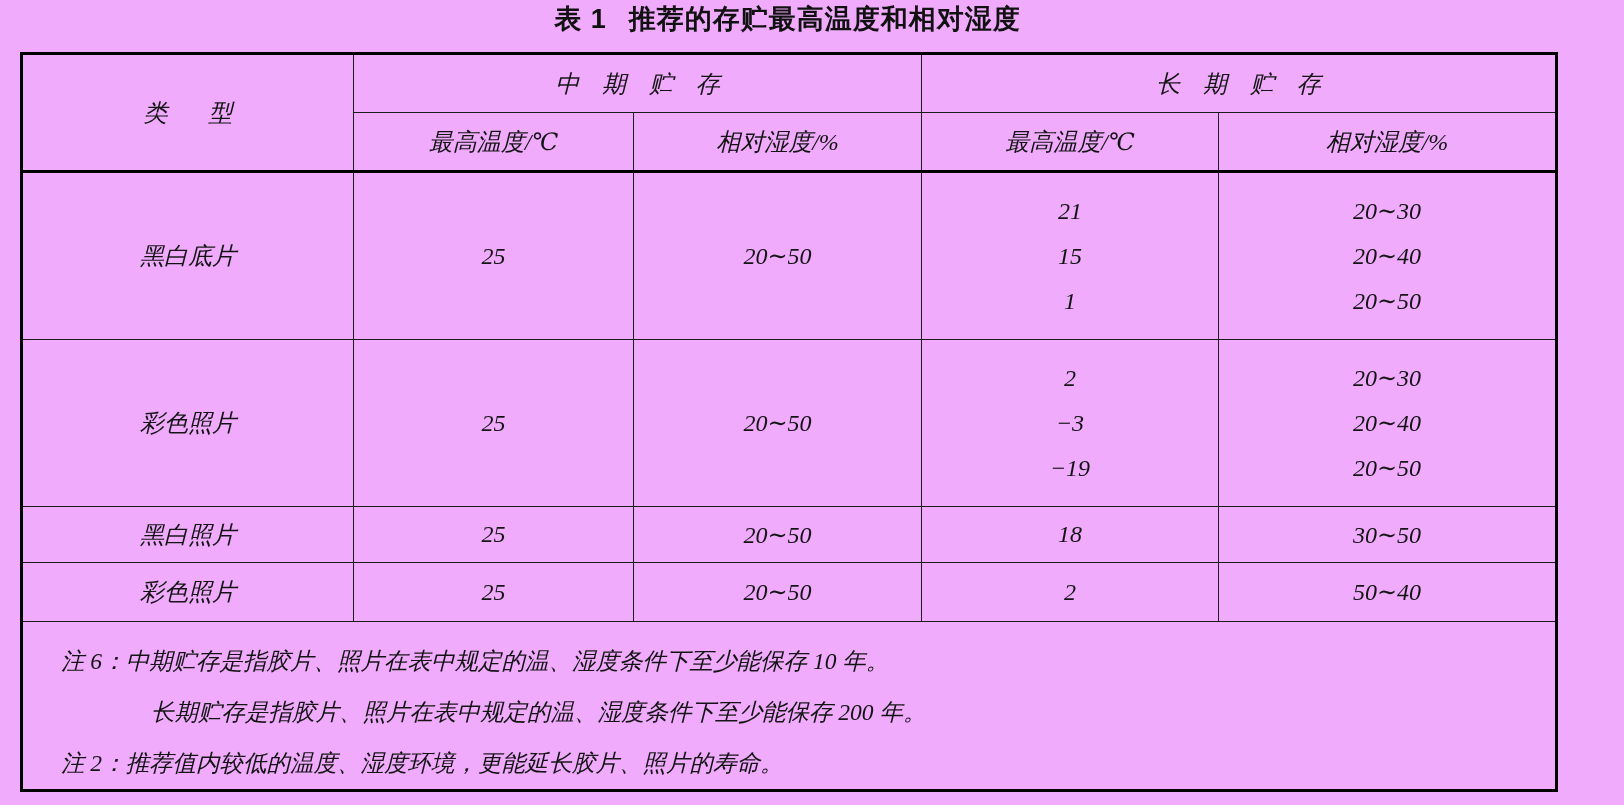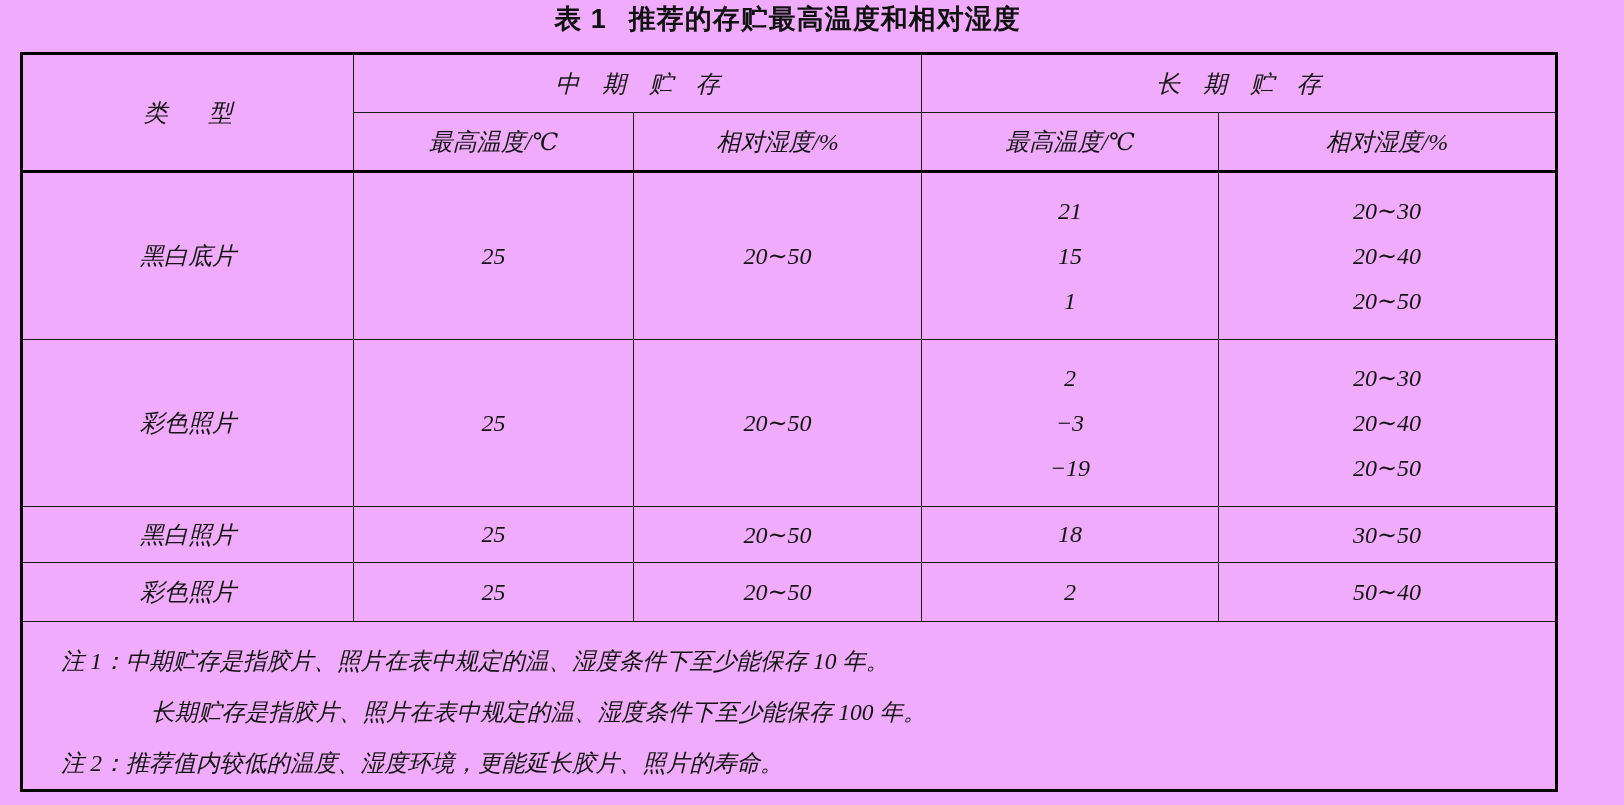--- a/index.html
+++ b/index.html
@@ -147,21 +147,21 @@
       </tr>
       <tr class="r-short2">
         <td>彩色照片</td>
         <td>25</td>
         <td>20∼50</td>
         <td>2</td>
         <td>50∼40</td>
       </tr>
       <tr class="notes-row">
         <td colspan="5">
-          <div class="note-line"><span class="note-label">注 1：</span><span>中期贮存是指胶片、照片在表中规定的温、湿度条件下至少能保存 10 年。</span></div>
-          <div class="note-line indent"><span>长期贮存是指胶片、照片在表中规定的温、湿度条件下至少能保存 100 年。</span></div>
+          <div class="note-line"><span class="note-label">注 6：</span><span>中期贮存是指胶片、照片在表中规定的温、湿度条件下至少能保存 10 年。</span></div>
+          <div class="note-line indent"><span>长期贮存是指胶片、照片在表中规定的温、湿度条件下至少能保存 200 年。</span></div>
           <div class="note-line"><span class="note-label">注 2：</span><span>推荐值内较低的温度、湿度环境，更能延长胶片、照片的寿命。</span></div>
         </td>
       </tr>
     </tbody>
   </table>
 
 </div>
 
 </body></html>

